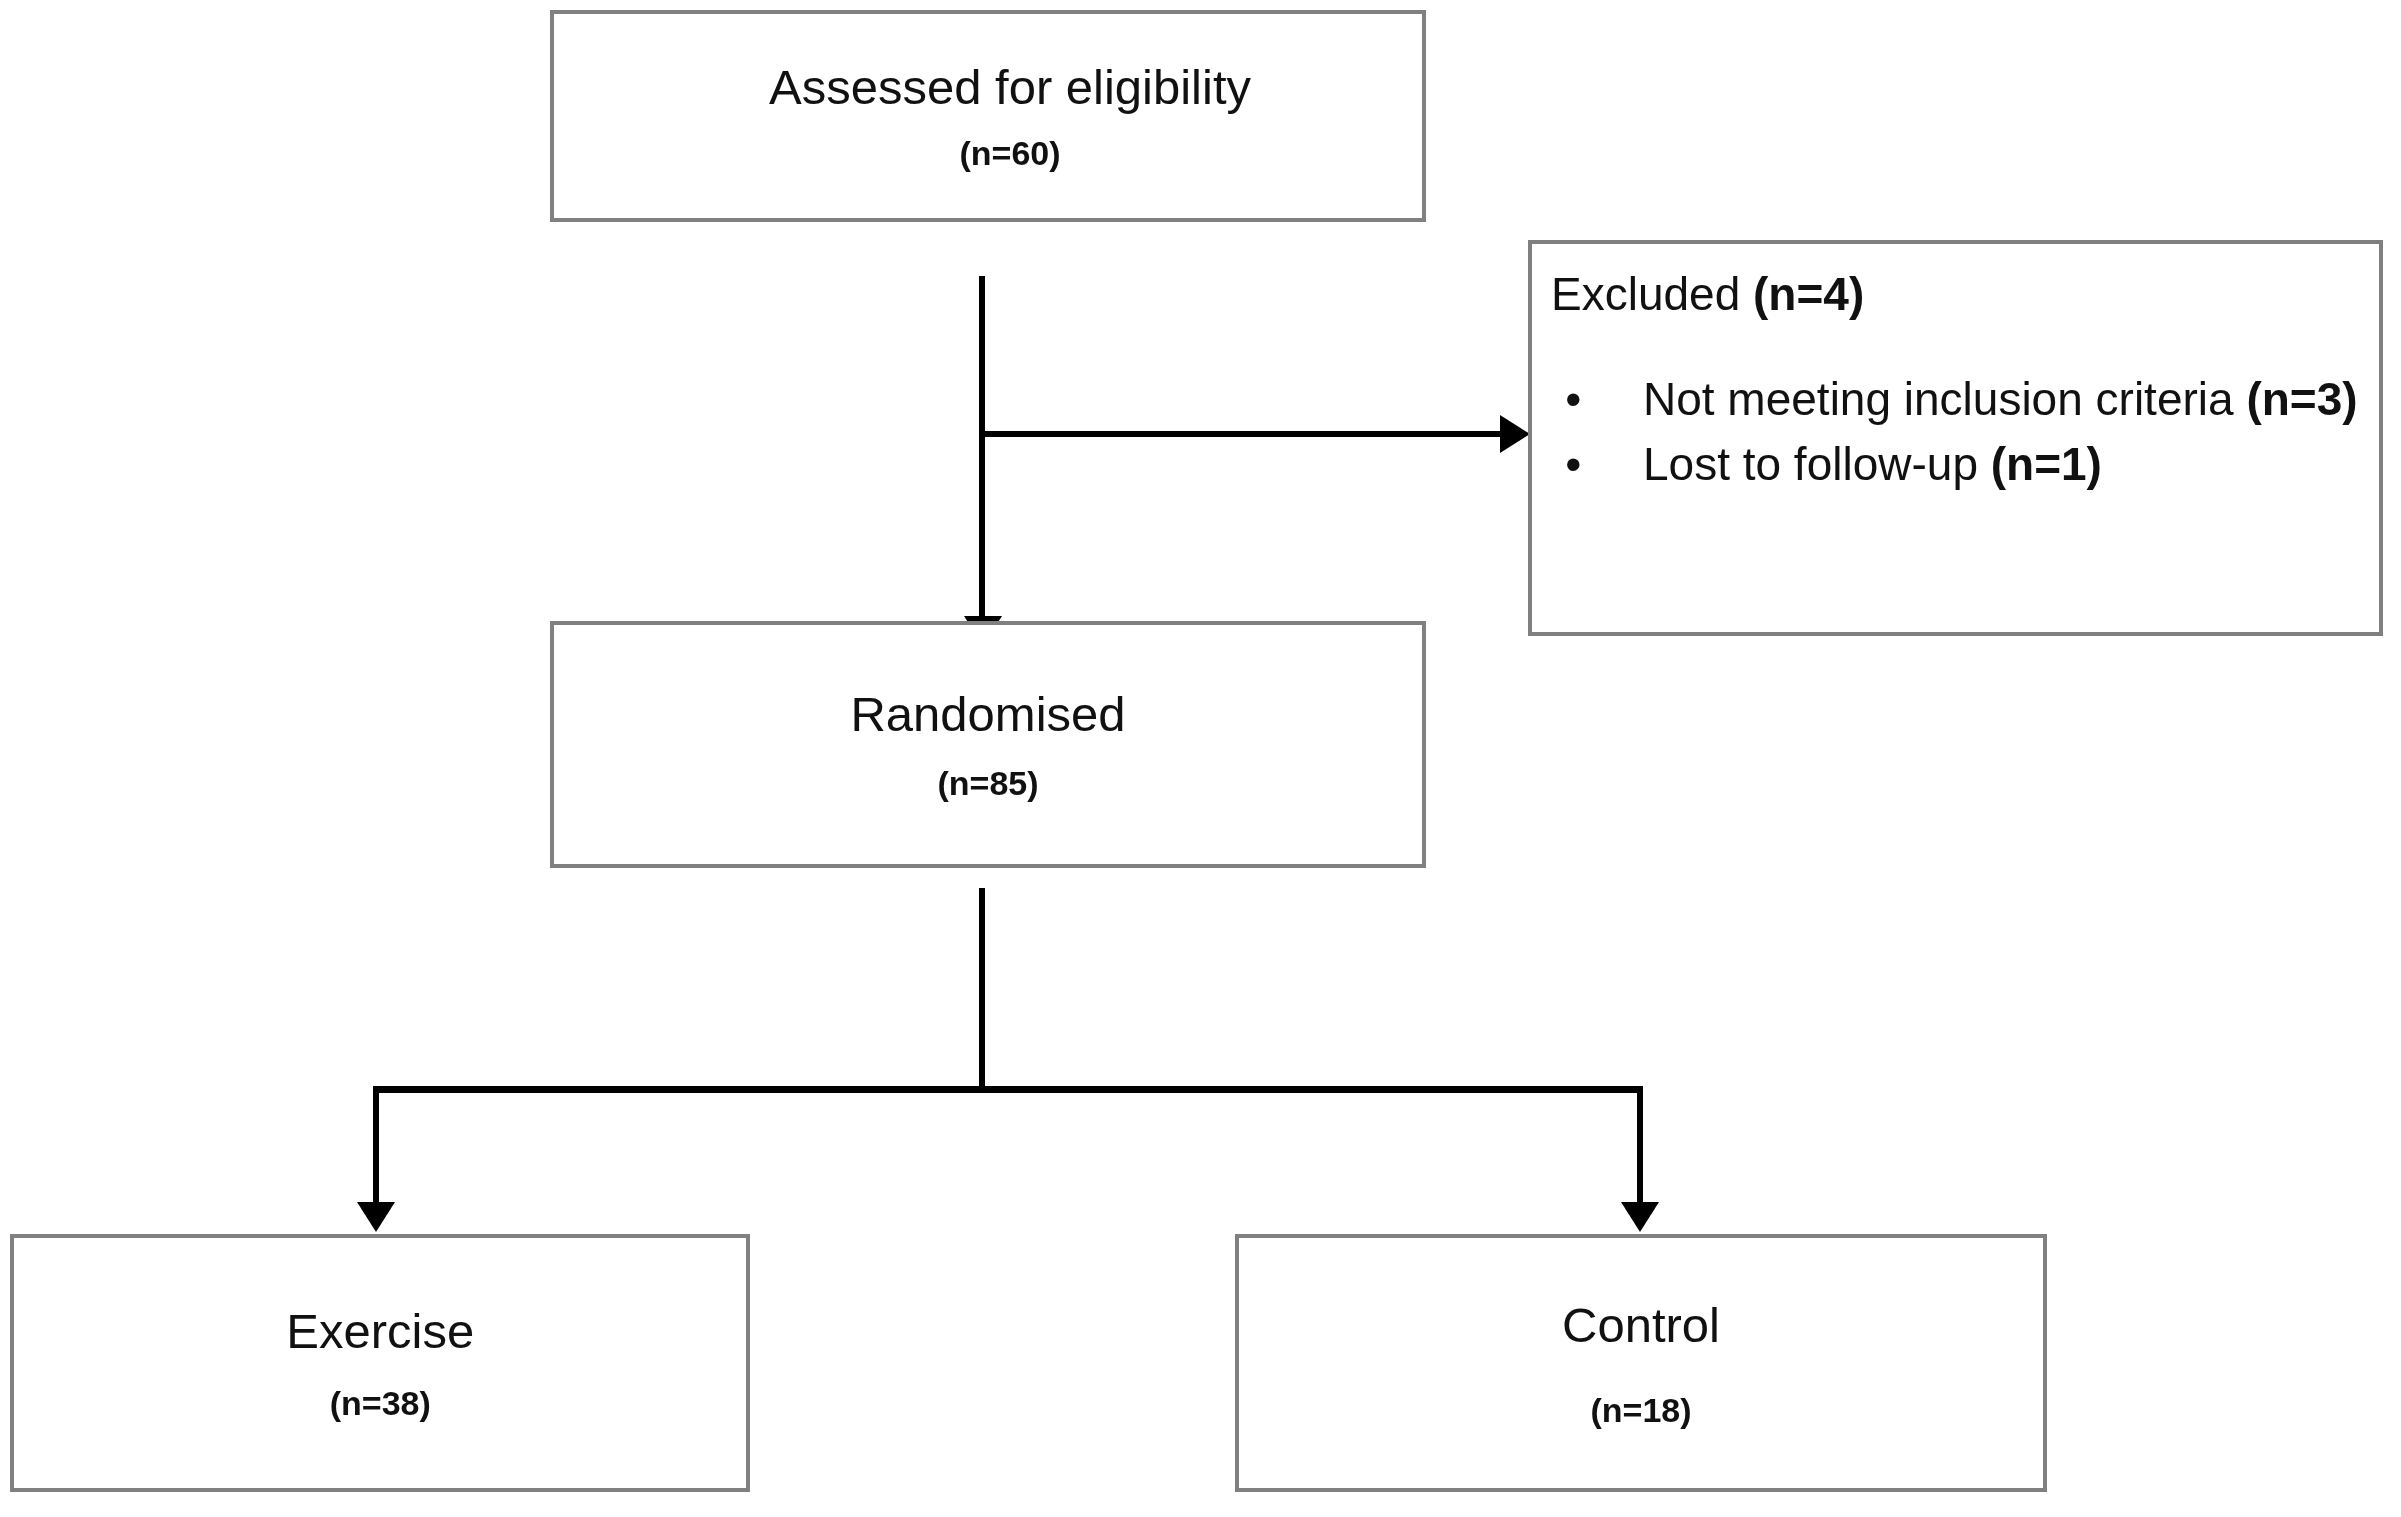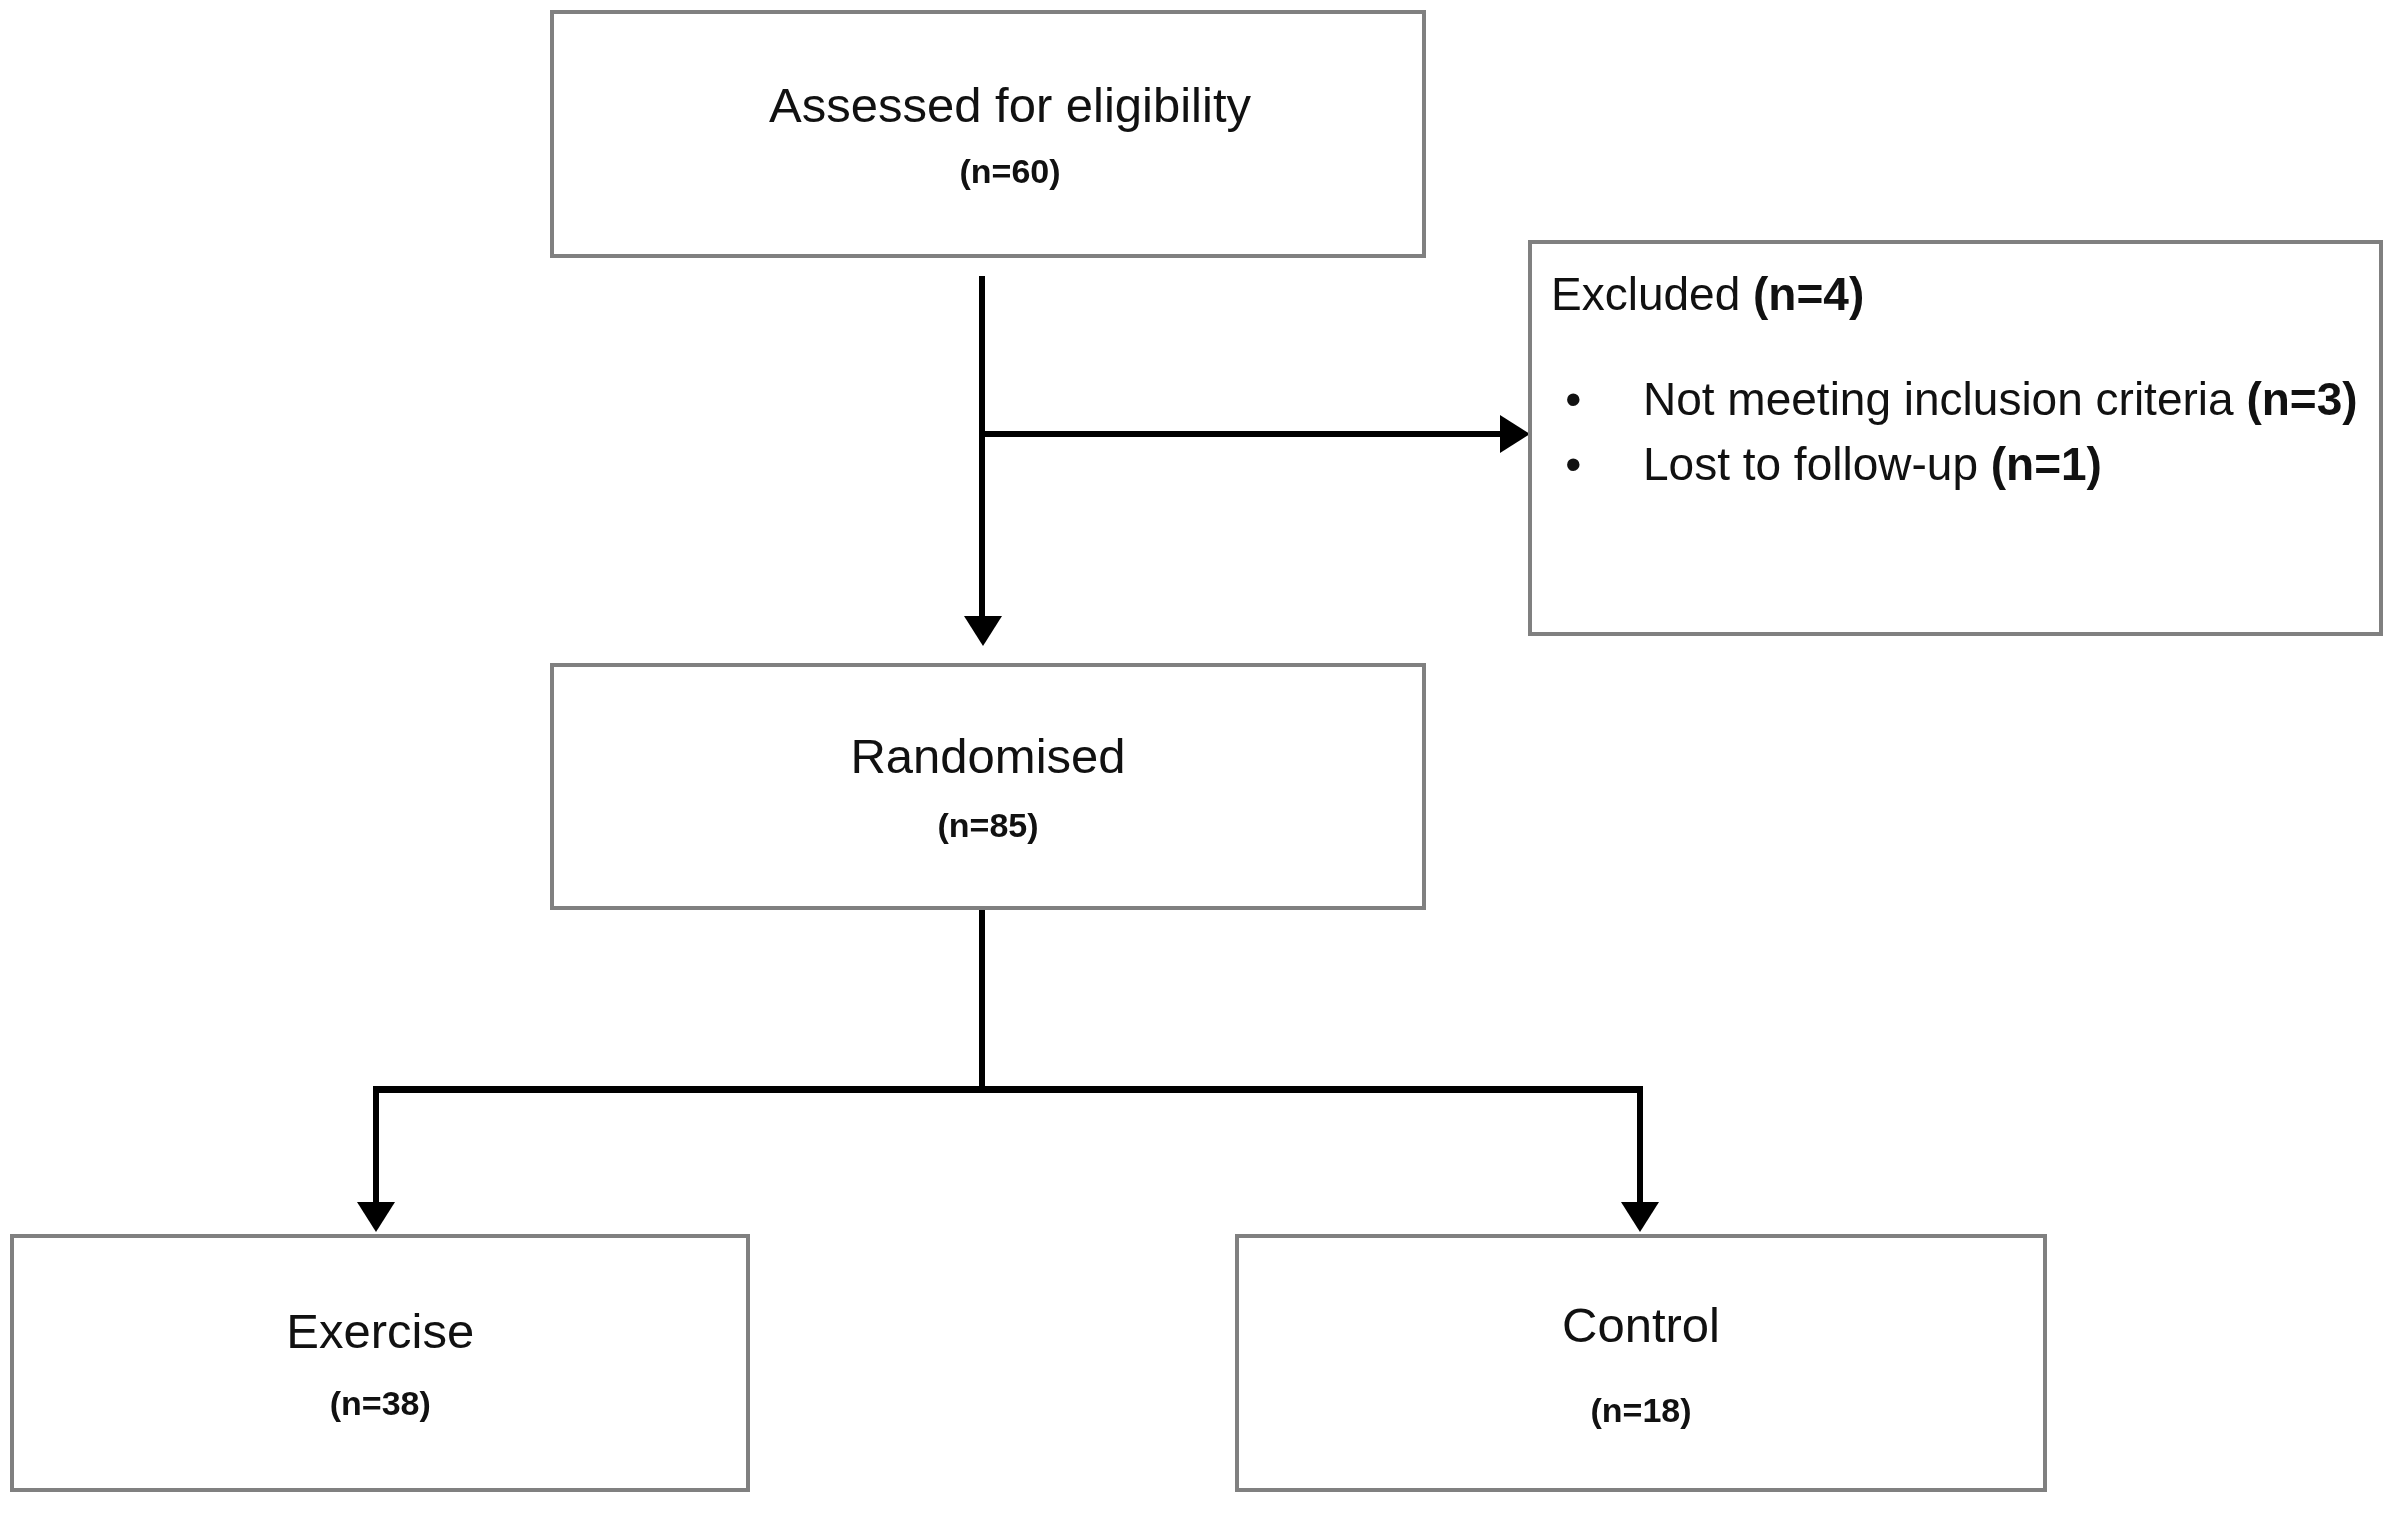--- a/index.html
+++ b/index.html
@@ -41,21 +41,21 @@
     font-weight: 400;
   }
   .node .cnt {
     font-size: 34px;
     font-weight: 700;
   }
 
   
   #node-assessed {
     left: 550px; top: 9.5px;
-    width: 876px; height: 248px; padding-left: 44px;
+    width: 876px; height: 212px; padding-left: 44px;
   }
   #node-assessed .lbl { margin-bottom: 11px; }
 
   
   #node-excluded {
     left: 1528px; top: 240px;
     width: 855px; height: 396px;
     justify-content: flex-start;
     align-items: flex-start;
     padding: 20.6px 14.3px 9.5px 19px;
@@ -84,21 +84,21 @@
     position: absolute;
     left: 14.3px;
     top: 0;
     font-size: 46px;
     line-height: 1.34;
   }
   #node-excluded li .b { font-weight: 700; }
 
   
   #node-randomised {
-    left: 550px; top: 663px;
+    left: 550px; top: 621px;
     width: 876px; height: 247px;
   }
   #node-randomised .lbl { margin-bottom: 14.3px; }
 
   
   #node-exercise {
     left: 10.3px; top: 1234px;
     width: 740px; height: 258px;
   }
   #node-exercise .lbl { margin-bottom: 17.4px; }

